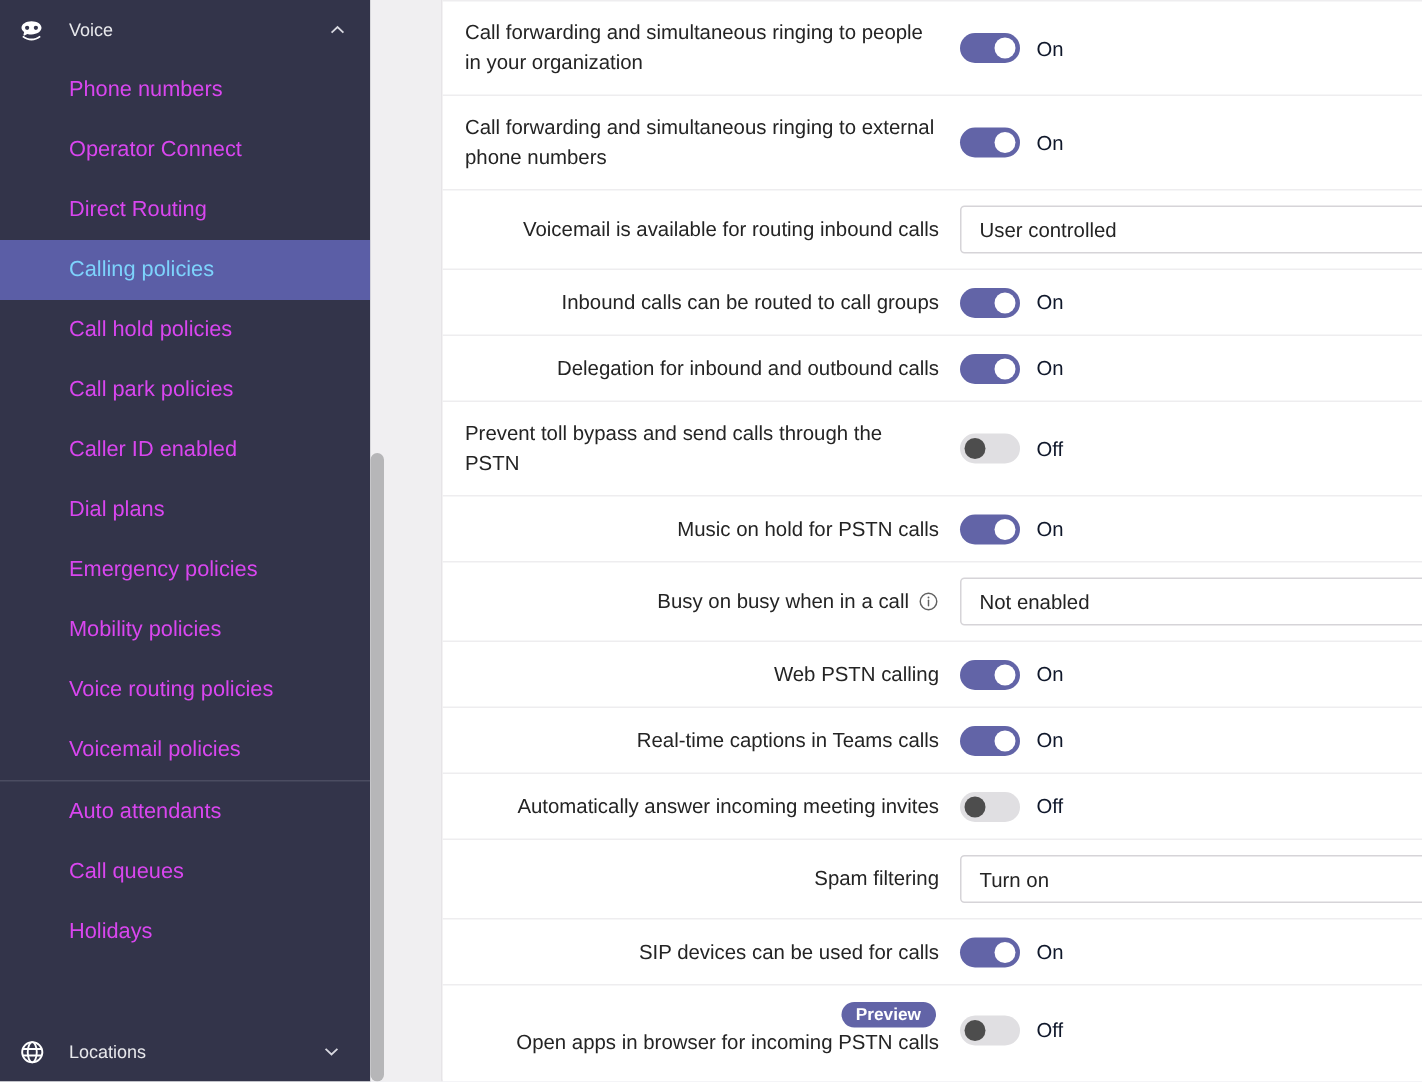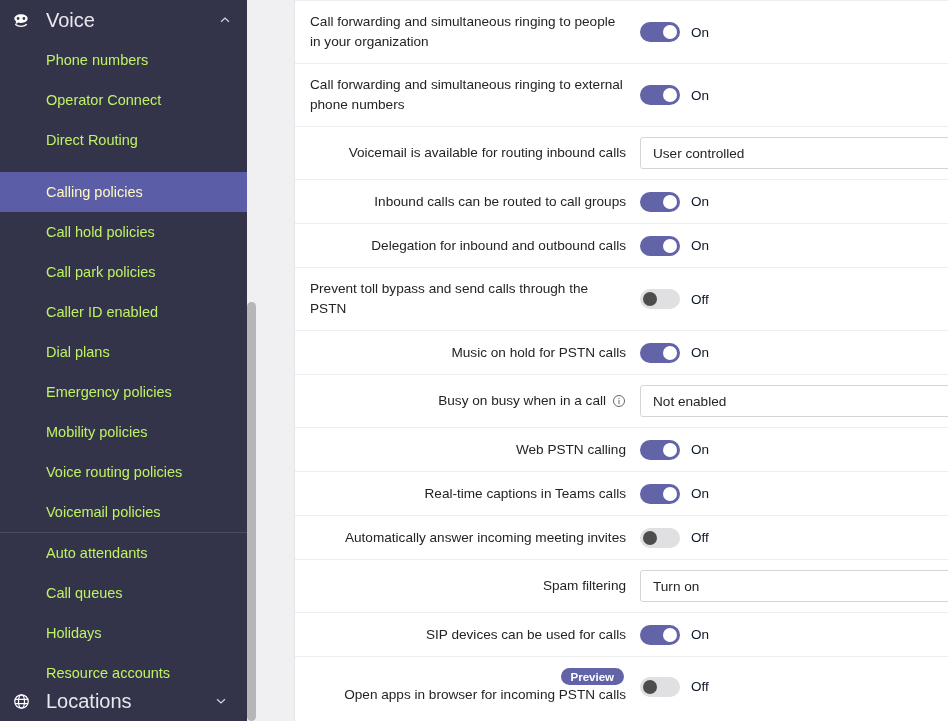--- a/index.html
+++ b/index.html
@@ -29,21 +29,21 @@
     flex: 0 0 247px;
     overflow: hidden;
   }
 
   .nav-group-header {
     display: flex;
     align-items: center;
     height: 40px;
     padding: 0 14px 0 10px;
     color: #e8e8ec;
-    font-size: 20px;
+    font-size: 12px;
   }
   .nav-group-header .gicon {
     width: 22px;
     height: 22px;
     flex: 0 0 22px;
     margin-right: 14px;
     display: flex;
     align-items: center;
     justify-content: center;
     color: #ffffff;
@@ -54,28 +54,27 @@
     flex: 0 0 16px;
     display: flex; align-items: center; justify-content: center;
     color: #d8d8e0;
   }
 
   .nav-item {
     display: flex;
     align-items: center;
     height: 40px;
     padding-left: 46px;
-    color: #bef264;
+    color: #d946ef;
     font-size: 14.5px;
     white-space: nowrap;
   }
   .nav-item.selected {
     background: #5b5ea6;
-    color: #fef9c3;
-    margin-top: 12px;
+    color: #7dd3fc;
   }
 
   .nav-divider {
     height: 1px;
     background: #4b4c61;
     margin: 0;
   }
 
   .sidebar-bottom {
     position: absolute;
@@ -291,23 +290,20 @@
 
     <div>
       <div class="nav-item">
         <span>Auto attendants</span>
       </div>
       <div class="nav-item">
         <span>Call queues</span>
       </div>
       <div class="nav-item">
         <span>Holidays</span>
-      </div>
-      <div class="nav-item">
-        <span>Resource accounts</span>
       </div>
     </div>
 
     <div class="sidebar-bottom">
       <div class="nav-group-header">
         <span class="gicon">
           <svg width="19" height="19" viewBox="0 0 24 24" fill="none" stroke="currentColor" stroke-width="1.6" aria-hidden="true">
             <circle cx="12" cy="12" r="8.5"></circle>
             <ellipse cx="12" cy="12" rx="3.8" ry="8.5"></ellipse>
             <path d="M3.7 9.3h16.6M3.7 14.7h16.6"></path>

